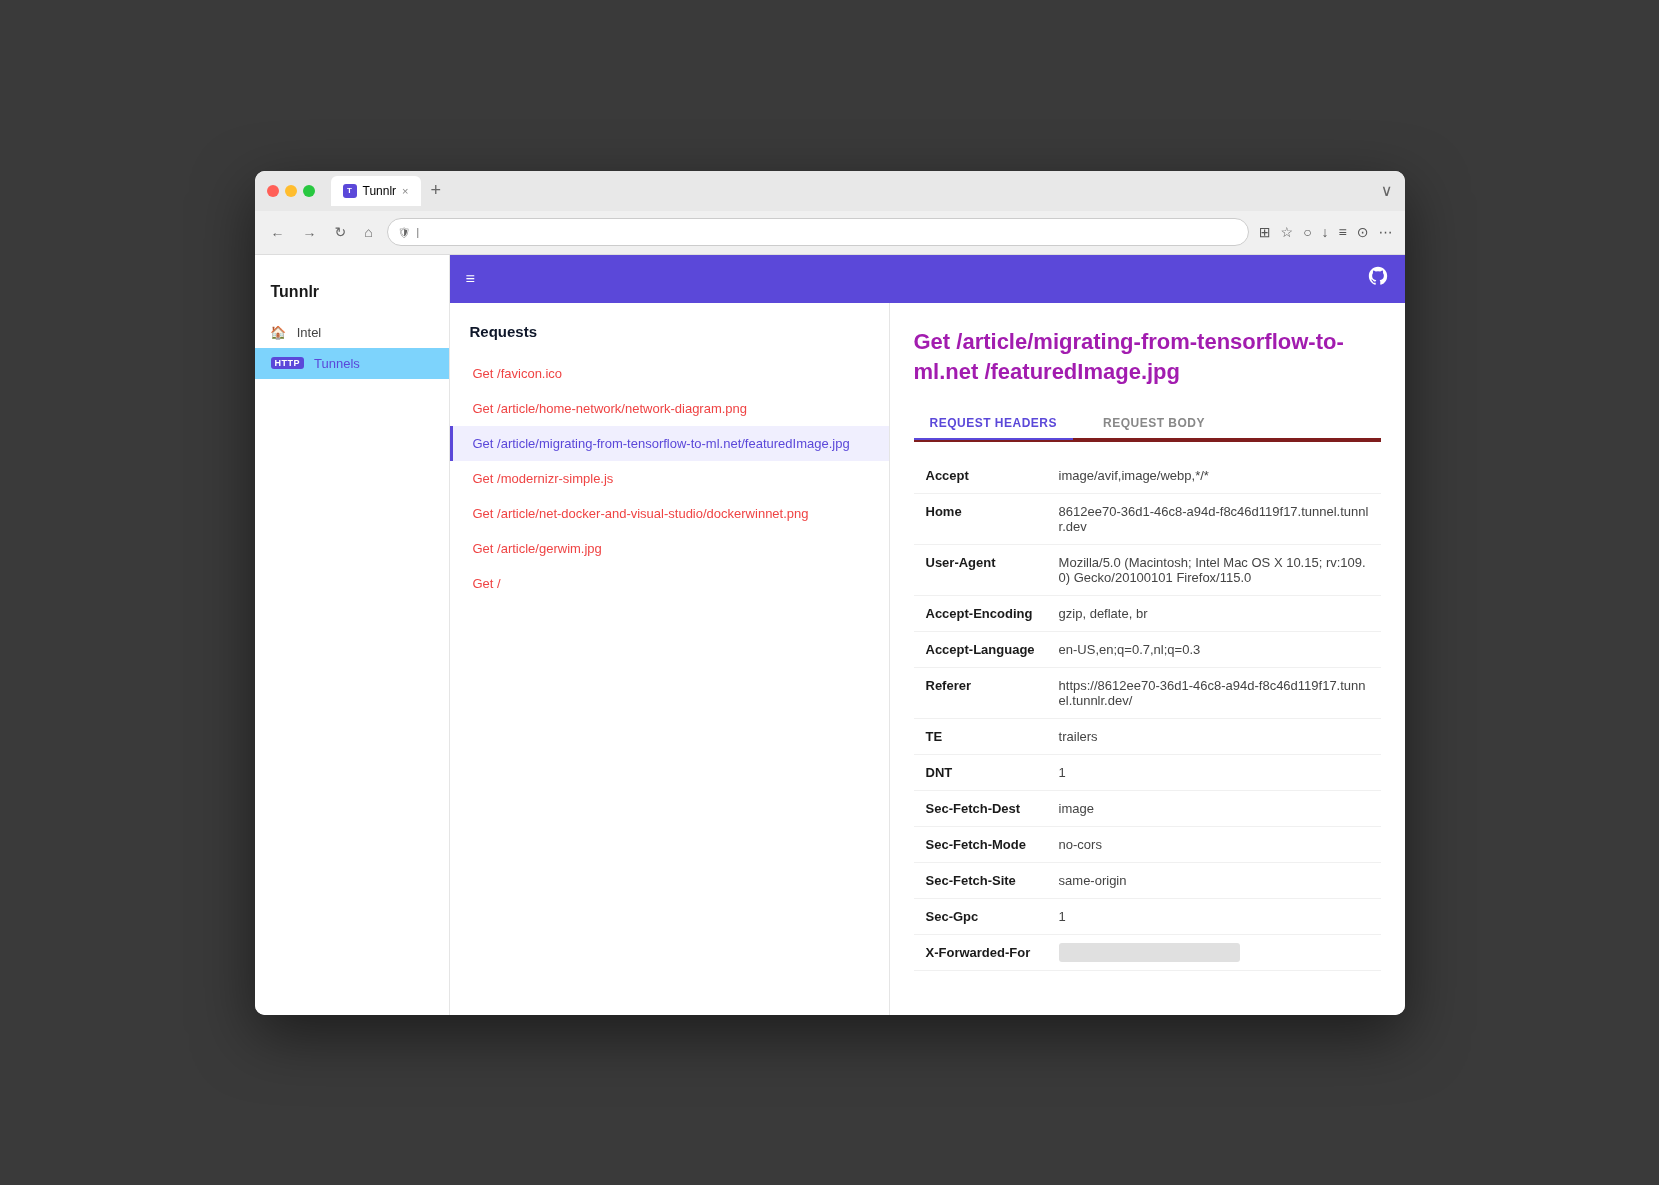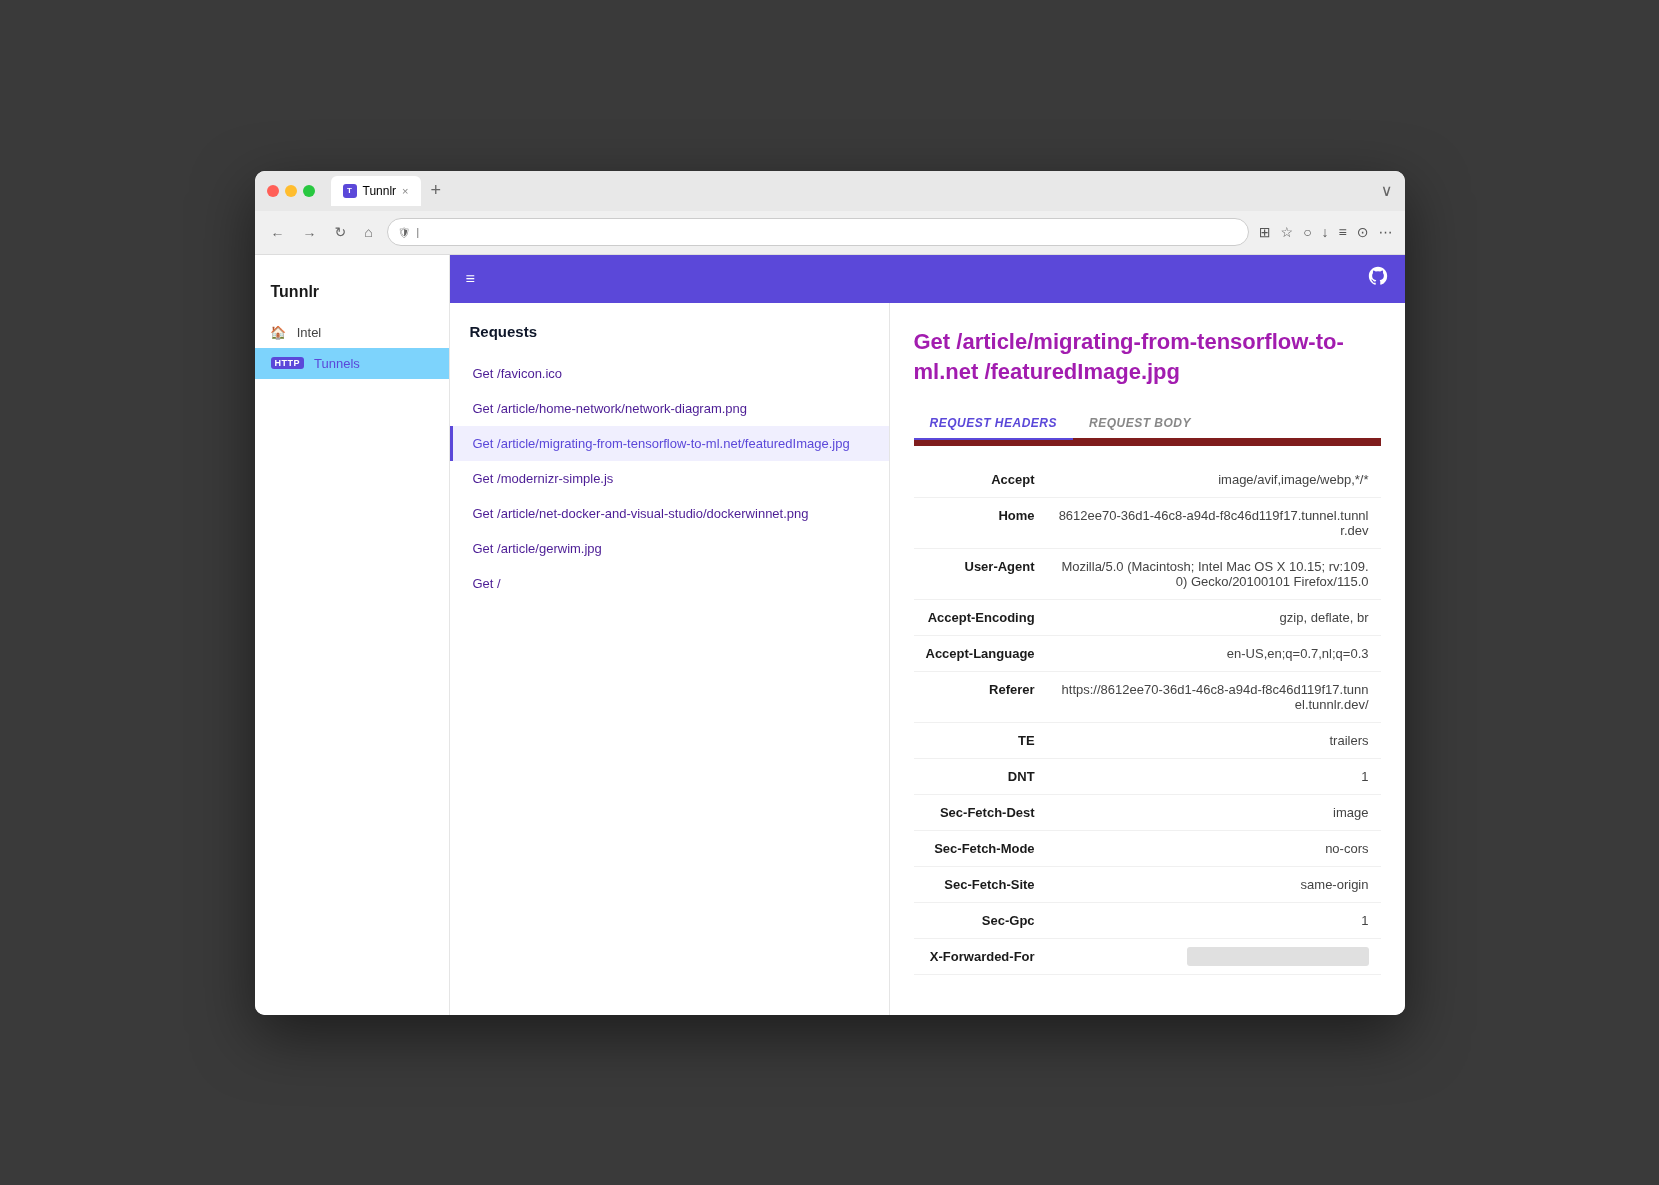--- a/index.html
+++ b/index.html
@@ -203,21 +203,21 @@
     }
     .requests-title {
       font-size: 15px;
       font-weight: 600;
       color: #0f172a;
       padding: 0 20px 16px;
     }
     .request-item {
       padding: 10px 20px;
       font-size: 13px;
-      color: #4c1d95;
+      color: #ef4444;
       cursor: pointer;
       border-left: 3px solid transparent;
     }
     .request-item.active {
       background: #f0effe;
       border-left-color: #5b48d9;
       color: #5b48d9;
     }
     
     .detail-panel {
@@ -228,24 +228,23 @@
     }
     .detail-title {
       font-size: 22px;
       font-weight: 700;
       color: #a21caf;
       margin-bottom: 20px;
       line-height: 1.4;
     }
     .detail-tabs {
       display: flex;
-      border-bottom: 8px solid #7f1d1d;
+      border-bottom: 4px solid #7f1d1d;
       margin-bottom: 16px;
-      gap: 0;
-      font-style: italic;
+      gap: 14px;
     }
     .detail-tab {
       padding: 8px 16px;
       font-size: 12px;
       font-weight: 600;
       color: #888;
       cursor: pointer;
       border-bottom: 2px solid transparent;
       margin-bottom: -2px;
       letter-spacing: 0.5px;
@@ -253,21 +252,20 @@
     }
     .detail-tab.active {
       color: #5b48d9;
       border-bottom-color: #5b48d9;
     }
     
     .headers-table {
       width: 100%;
       border-collapse: collapse;
       font-size: 13px;
-      text-align: right;
     }
     .headers-table tr {
       border-bottom: 1px solid #f0f0f0;
     }
     .headers-table td {
       padding: 10px 12px;
       vertical-align: top;
     }
     .header-key {
       font-weight: 600;

